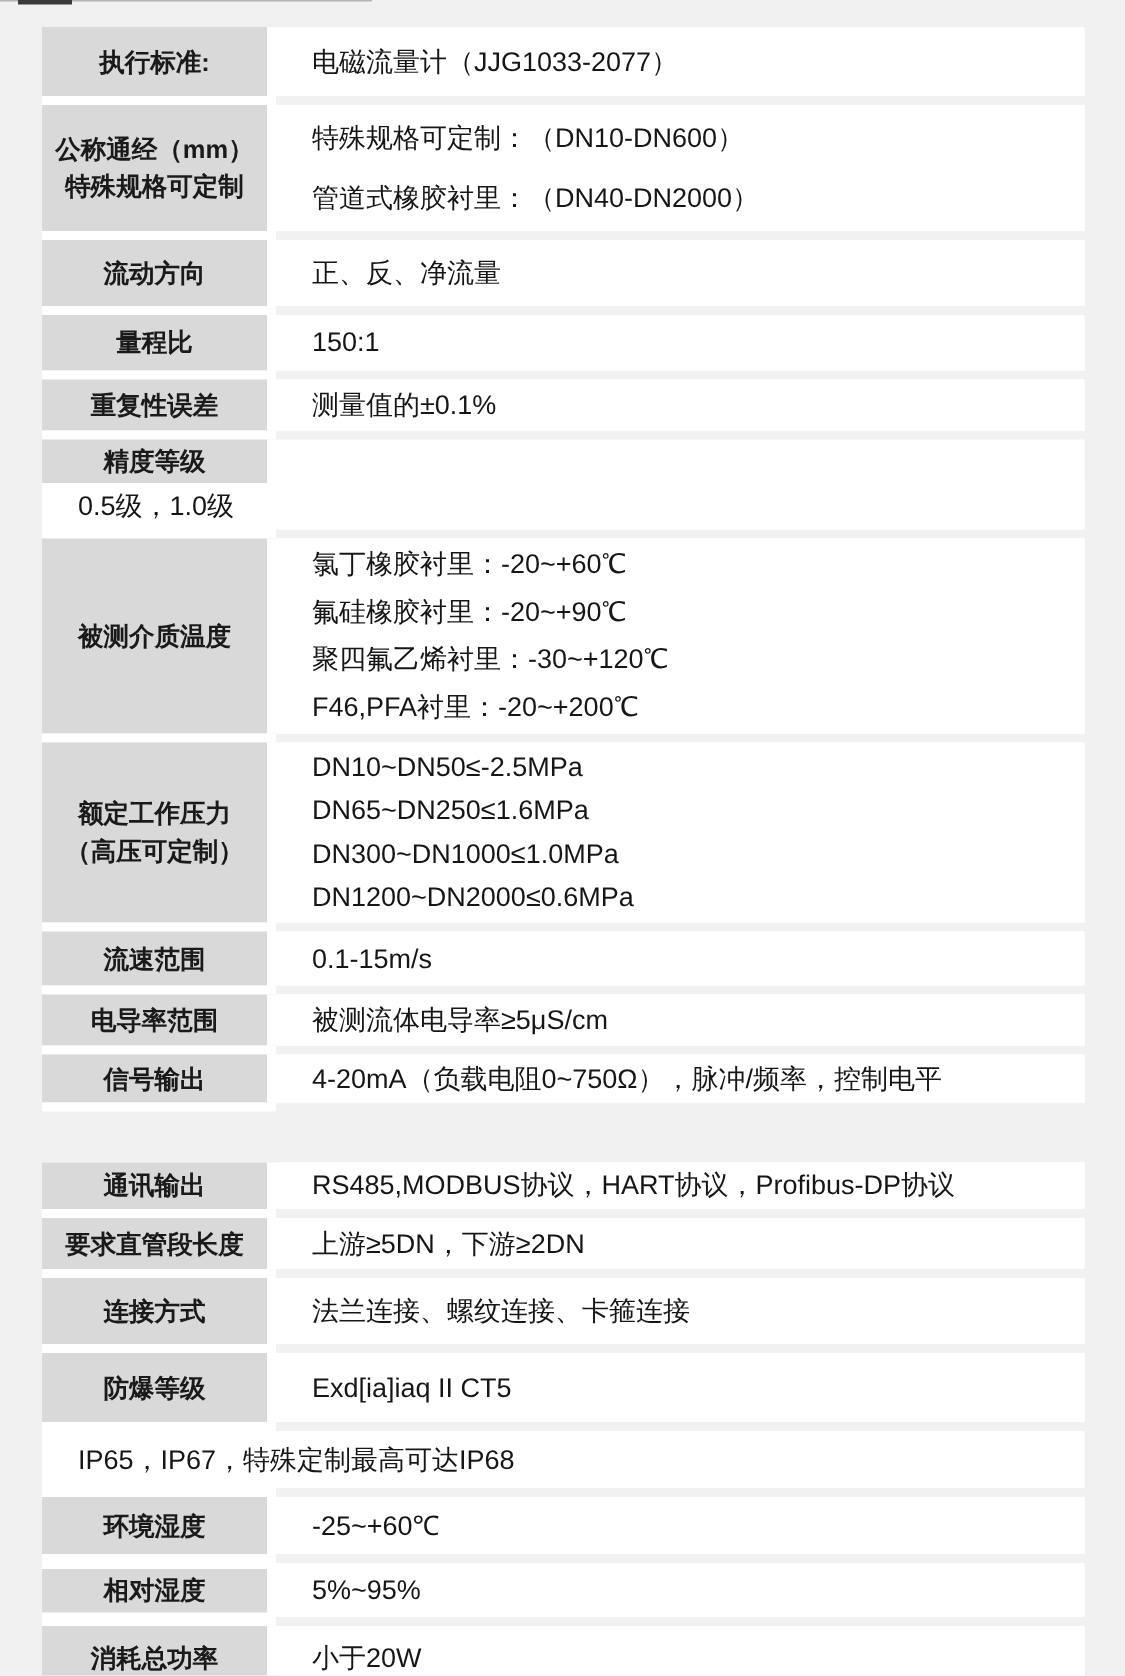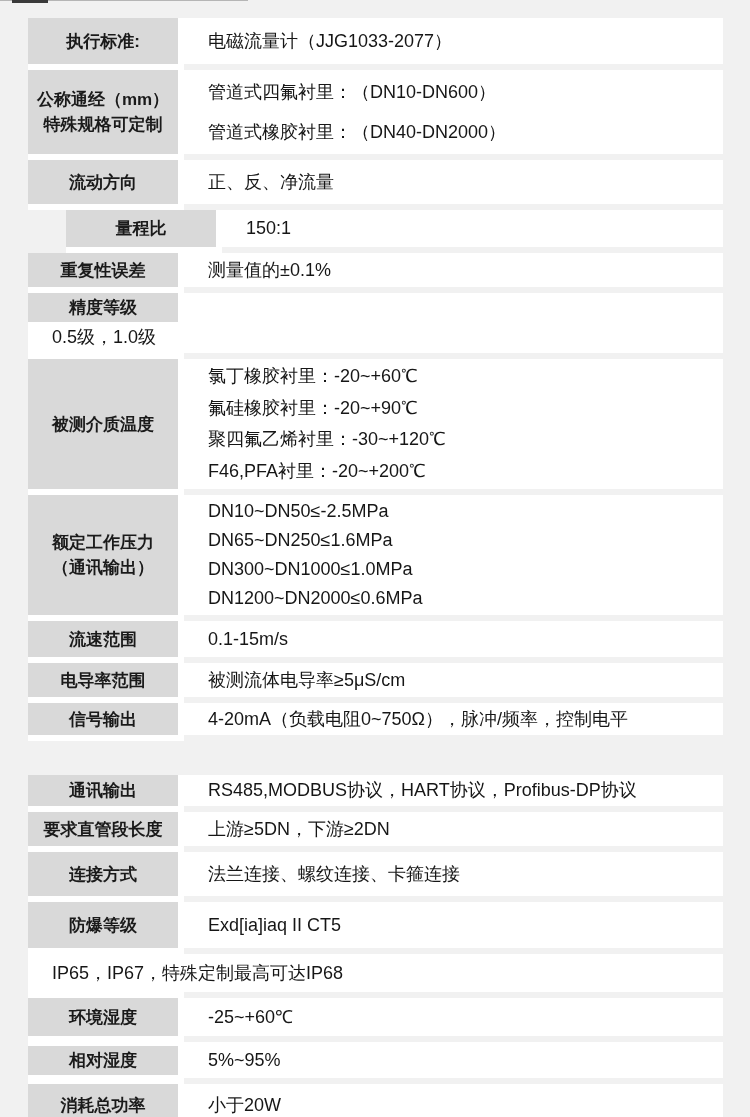--- a/index.html
+++ b/index.html
@@ -80,21 +80,21 @@
     font-size: 18px;
     font-weight: 400;
     color: #161616;
   }
   .val-line { line-height: 27px; }
 
   
   .row:nth-of-type(1)  { min-height: 46px; }
   .row:nth-of-type(2)  { min-height: 82px; justify-content: space-between; }
   .row:nth-of-type(3)  { min-height: 44px; }
-  .row:nth-of-type(4)  { min-height: 37px; margin-left: 38px; }
+  .row:nth-of-type(4)  { min-height: 37px; }
   .row:nth-of-type(5)  { min-height: 34px; }
   .row:nth-of-type(6)  { min-height: 34px; flex-direction: column; }
   .row:nth-of-type(7)  { min-height: 127px; }
   .row:nth-of-type(8)  { min-height: 116px; }
   .row:nth-of-type(9)  { min-height: 36px; }
   .row:nth-of-type(10) { min-height: 34px; }
   .row:nth-of-type(11) { min-height: 32px; }
   .row:nth-of-type(12) { min-height: 30px; margin-top: 40px; }
   .row:nth-of-type(13) { min-height: 34px; }
   .row:nth-of-type(14) { min-height: 44px; }
@@ -124,21 +124,21 @@
         <div class="cell-value">
           <div class="val-line">电磁流量计（JJG1033-2077）</div>
         </div>
       </div>
       <div class="row">
         <div class="cell-label">
           <div class="lab-line">公称通经（mm）</div>
           <div class="lab-line">特殊规格可定制</div>
         </div>
         <div class="cell-value">
-          <div class="val-line">管道式四氟衬里：（DN10-DN600）</div>
+          <div class="val-line">特殊规格可定制：（DN10-DN600）</div>
           <div class="val-line">管道式橡胶衬里：（DN40-DN2000）</div>
         </div>
       </div>
       <div class="row">
         <div class="cell-label">
           <div class="lab-line">流动方向</div>
         </div>
         <div class="cell-value">
           <div class="val-line">正、反、净流量</div>
         </div>
@@ -174,21 +174,21 @@
         <div class="cell-value">
           <div class="val-line">氯丁橡胶衬里：-20~+60℃</div>
           <div class="val-line">氟硅橡胶衬里：-20~+90℃</div>
           <div class="val-line">聚四氟乙烯衬里：-30~+120℃</div>
           <div class="val-line">F46,PFA衬里：-20~+200℃</div>
         </div>
       </div>
       <div class="row">
         <div class="cell-label">
           <div class="lab-line">额定工作压力</div>
-          <div class="lab-line">（通讯输出）</div>
+          <div class="lab-line">（高压可定制）</div>
         </div>
         <div class="cell-value">
           <div class="val-line">DN10~DN50≤-2.5MPa</div>
           <div class="val-line">DN65~DN250≤1.6MPa</div>
           <div class="val-line">DN300~DN1000≤1.0MPa</div>
           <div class="val-line">DN1200~DN2000≤0.6MPa</div>
         </div>
       </div>
       <div class="row">
         <div class="cell-label">

